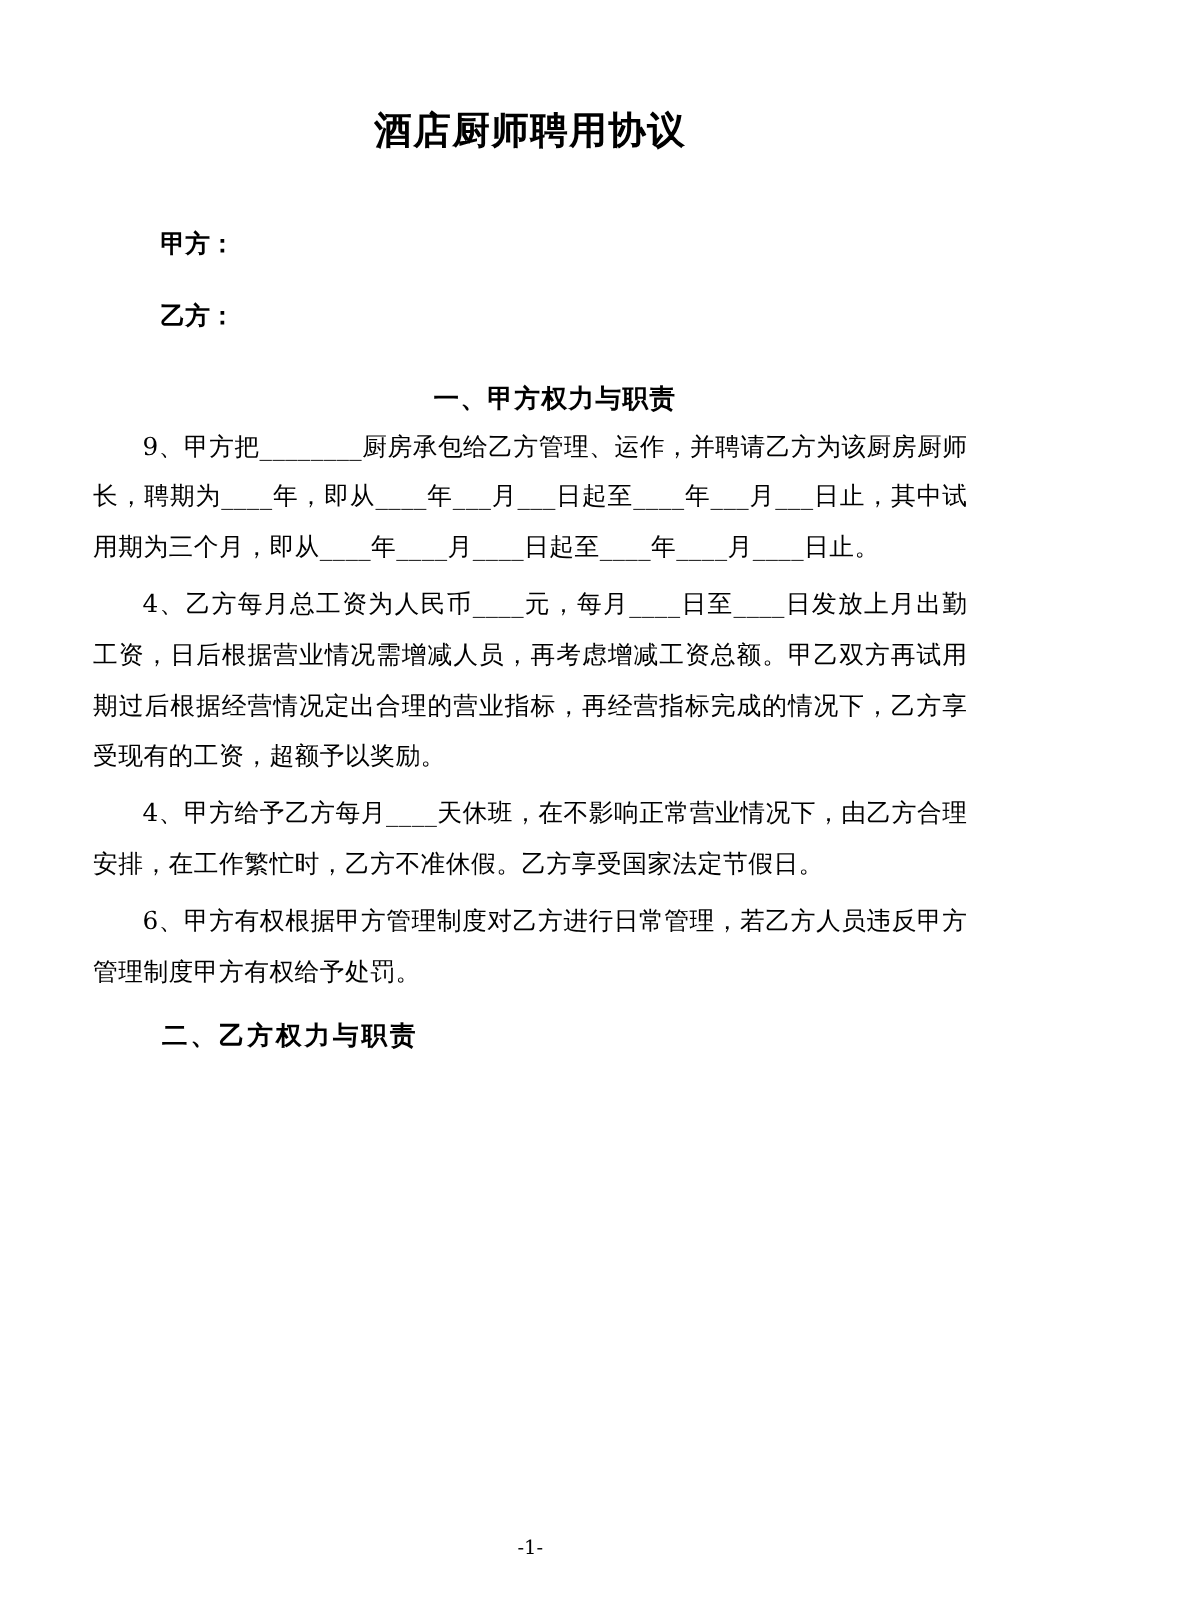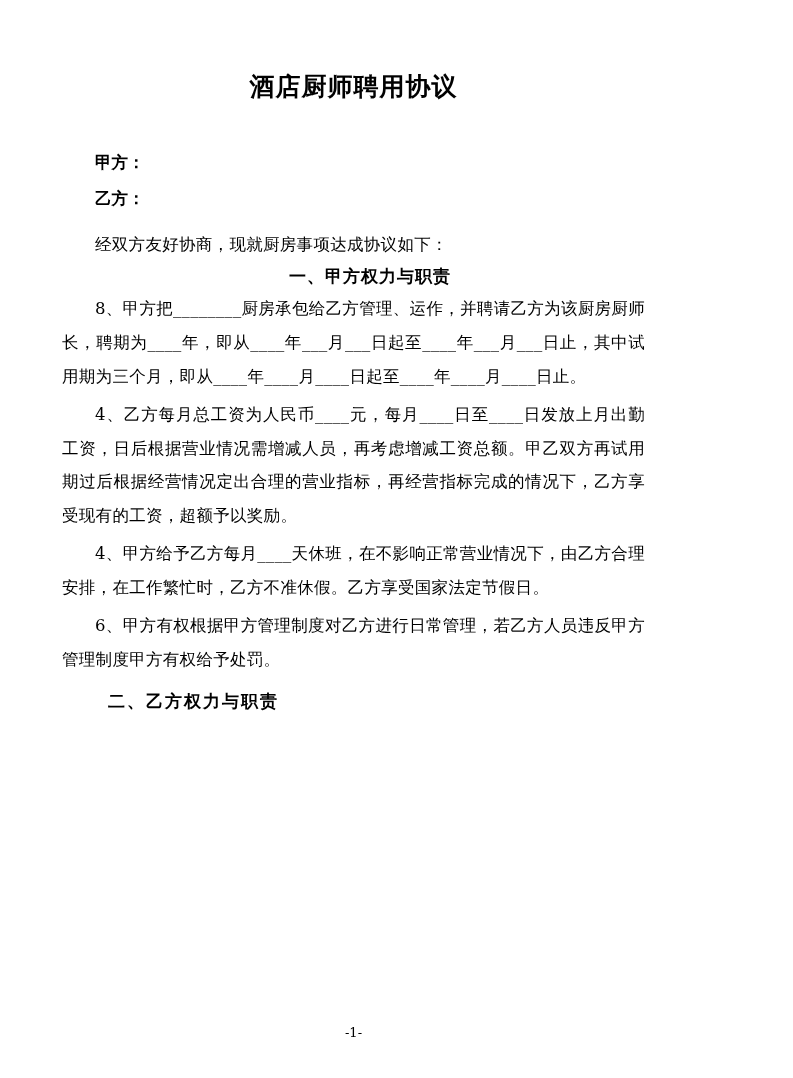--- a/index.html
+++ b/index.html
@@ -54,21 +54,21 @@
     font-weight: bold;
     text-indent: 46px;
     margin: 14px 0 16px 0;
     letter-spacing: 2px;
   }
   .party-line {
     font-size: 16.5px;
     font-weight: bold;
     text-indent: 33px;
     line-height: 2.2;
-    margin: 0;
+    margin: 12px;
   }
   .footer {
     position: absolute;
     left: 0;
     right: 0;
     bottom: 38px;
     text-align: center;
     font-size: 13px;
     font-family: "DejaVu Serif", "Liberation Serif", serif;
   }
@@ -79,25 +79,24 @@
 
 <div class="page">
 
   <div class="doc-title">酒店厨师聘用协议</div>
 
   <div class="party-line">甲方：</div>
   <div class="party-line">乙方：</div>
 
   <div class="spacer-sm"></div>
 
-  <p class="para indent">经双方友好协商，现就厨房事项达成协议如下：</p>
 
   <div class="heading">一、甲方权力与职责</div>
 
-  <p class="para indent">8、甲方把________厨房承包给乙方管理、运作，并聘请乙方为该厨房厨师长，聘期为____年，即从____年___月___日起至____年___月___日止，其中试用期为三个月，即从____年____月____日起至____年____月____日止。</p>
+  <p class="para indent">9、甲方把________厨房承包给乙方管理、运作，并聘请乙方为该厨房厨师长，聘期为____年，即从____年___月___日起至____年___月___日止，其中试用期为三个月，即从____年____月____日起至____年____月____日止。</p>
   <p class="para indent">4、乙方每月总工资为人民币____元，每月____日至____日发放上月出勤工资，日后根据营业情况需增减人员，再考虑增减工资总额。甲乙双方再试用期过后根据经营情况定出合理的营业指标，再经营指标完成的情况下，乙方享受现有的工资，超额予以奖励。</p>
   <p class="para indent">4、甲方给予乙方每月____天休班，在不影响正常营业情况下，由乙方合理安排，在工作繁忙时，乙方不准休假。乙方享受国家法定节假日。</p>
   <p class="para indent">6、甲方有权根据甲方管理制度对乙方进行日常管理，若乙方人员违反甲方管理制度甲方有权给予处罚。</p>
 
   <div class="heading-2">二、乙方权力与职责</div>
 
   <div class="footer">-1-</div>
 </div>
 
 </body></html>

